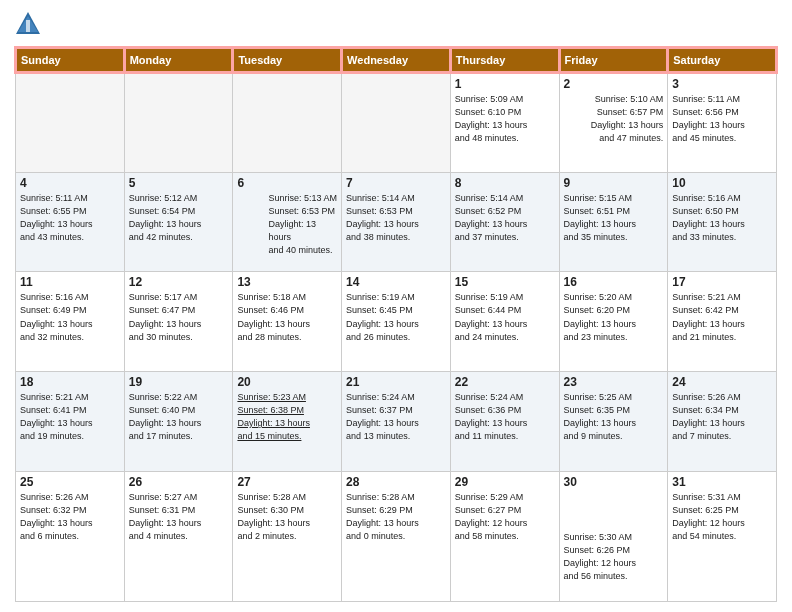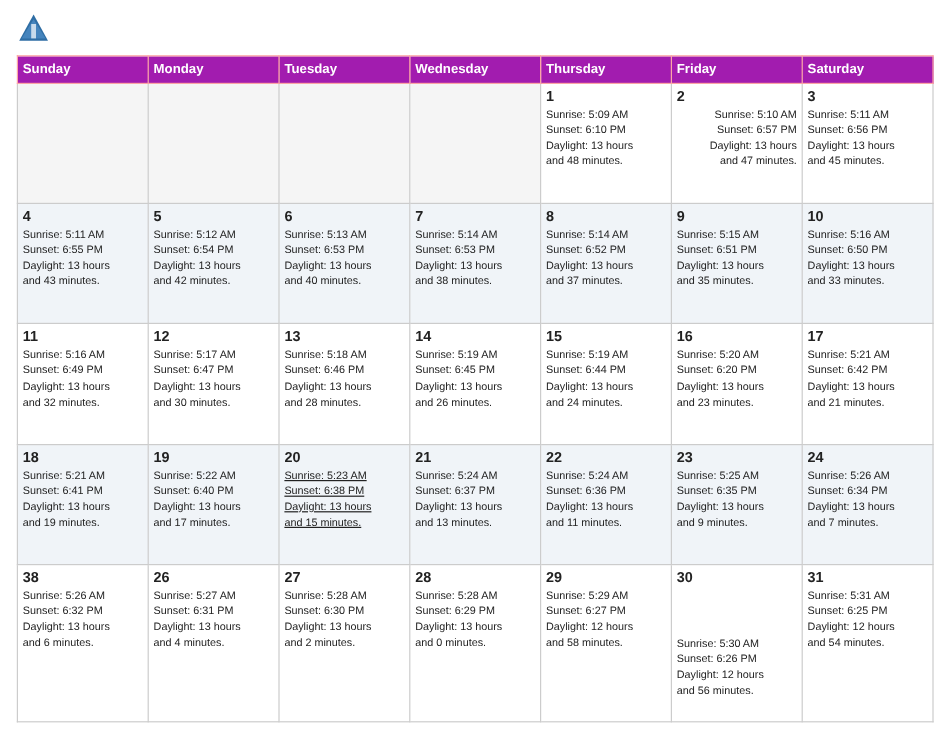--- a/index.html
+++ b/index.html
@@ -61,27 +61,27 @@
       color: #444;
     }
     .calendar {
       flex: 1;
       border: 1px solid #ccc;
       border-collapse: collapse;
       width: 100%;
       table-layout: fixed;
     }
     .calendar th {
-      background: #a21caf;
+      background: #a16207;
       color: #fff;
       font-size: 11px;
       font-weight: bold;
       padding: 5px 4px;
       text-align: left;
-      border: 1px solid #fca5a5;
+      border: 3px solid #fca5a5;
     }
     .calendar td {
       vertical-align: top;
       border: 1px solid #ccc;
       padding: 3px 4px;
       font-size: 9.5px;
       color: #222;
       background: #fff;
       height: 88px;
     }
@@ -179,21 +179,21 @@
           </td>
           <td>
             <span class="day-num">5</span>
             <div class="day-info" style="white-space: pre-line;">Sunrise: 5:12 AM
 Sunset: 6:54 PM
 Daylight: 13 hours
 and 42 minutes.</div>
           </td>
           <td>
             <span class="day-num">6</span>
-            <div class="day-info" style="white-space: pre-line;">Sunrise: 5:13 AM
+            <div class="day-info" style="white-space: pre-line; margin-left: 31px;">Sunrise: 5:13 AM
 Sunset: 6:53 PM
 Daylight: 13 hours
 and 40 minutes.</div>
           </td>
           <td>
             <span class="day-num">7</span>
             <div class="day-info" style="white-space: pre-line;">Sunrise: 5:14 AM
 Sunset: 6:53 PM
 Daylight: 13 hours
 and 38 minutes.</div>
@@ -317,21 +317,21 @@
           <td>
             <span class="day-num">24</span>
             <div class="day-info" style="white-space: pre-line;">Sunrise: 5:26 AM
 Sunset: 6:34 PM
 Daylight: 13 hours
 and 7 minutes.</div>
           </td>
         </tr>
         <tr>
           <td>
-            <span class="day-num">38</span>
+            <span class="day-num">25</span>
             <div class="day-info" style="white-space: pre-line;">Sunrise: 5:26 AM
 Sunset: 6:32 PM
 Daylight: 13 hours
 and 6 minutes.</div>
           </td>
           <td>
             <span class="day-num">26</span>
             <div class="day-info" style="white-space: pre-line;">Sunrise: 5:27 AM
 Sunset: 6:31 PM
 Daylight: 13 hours

